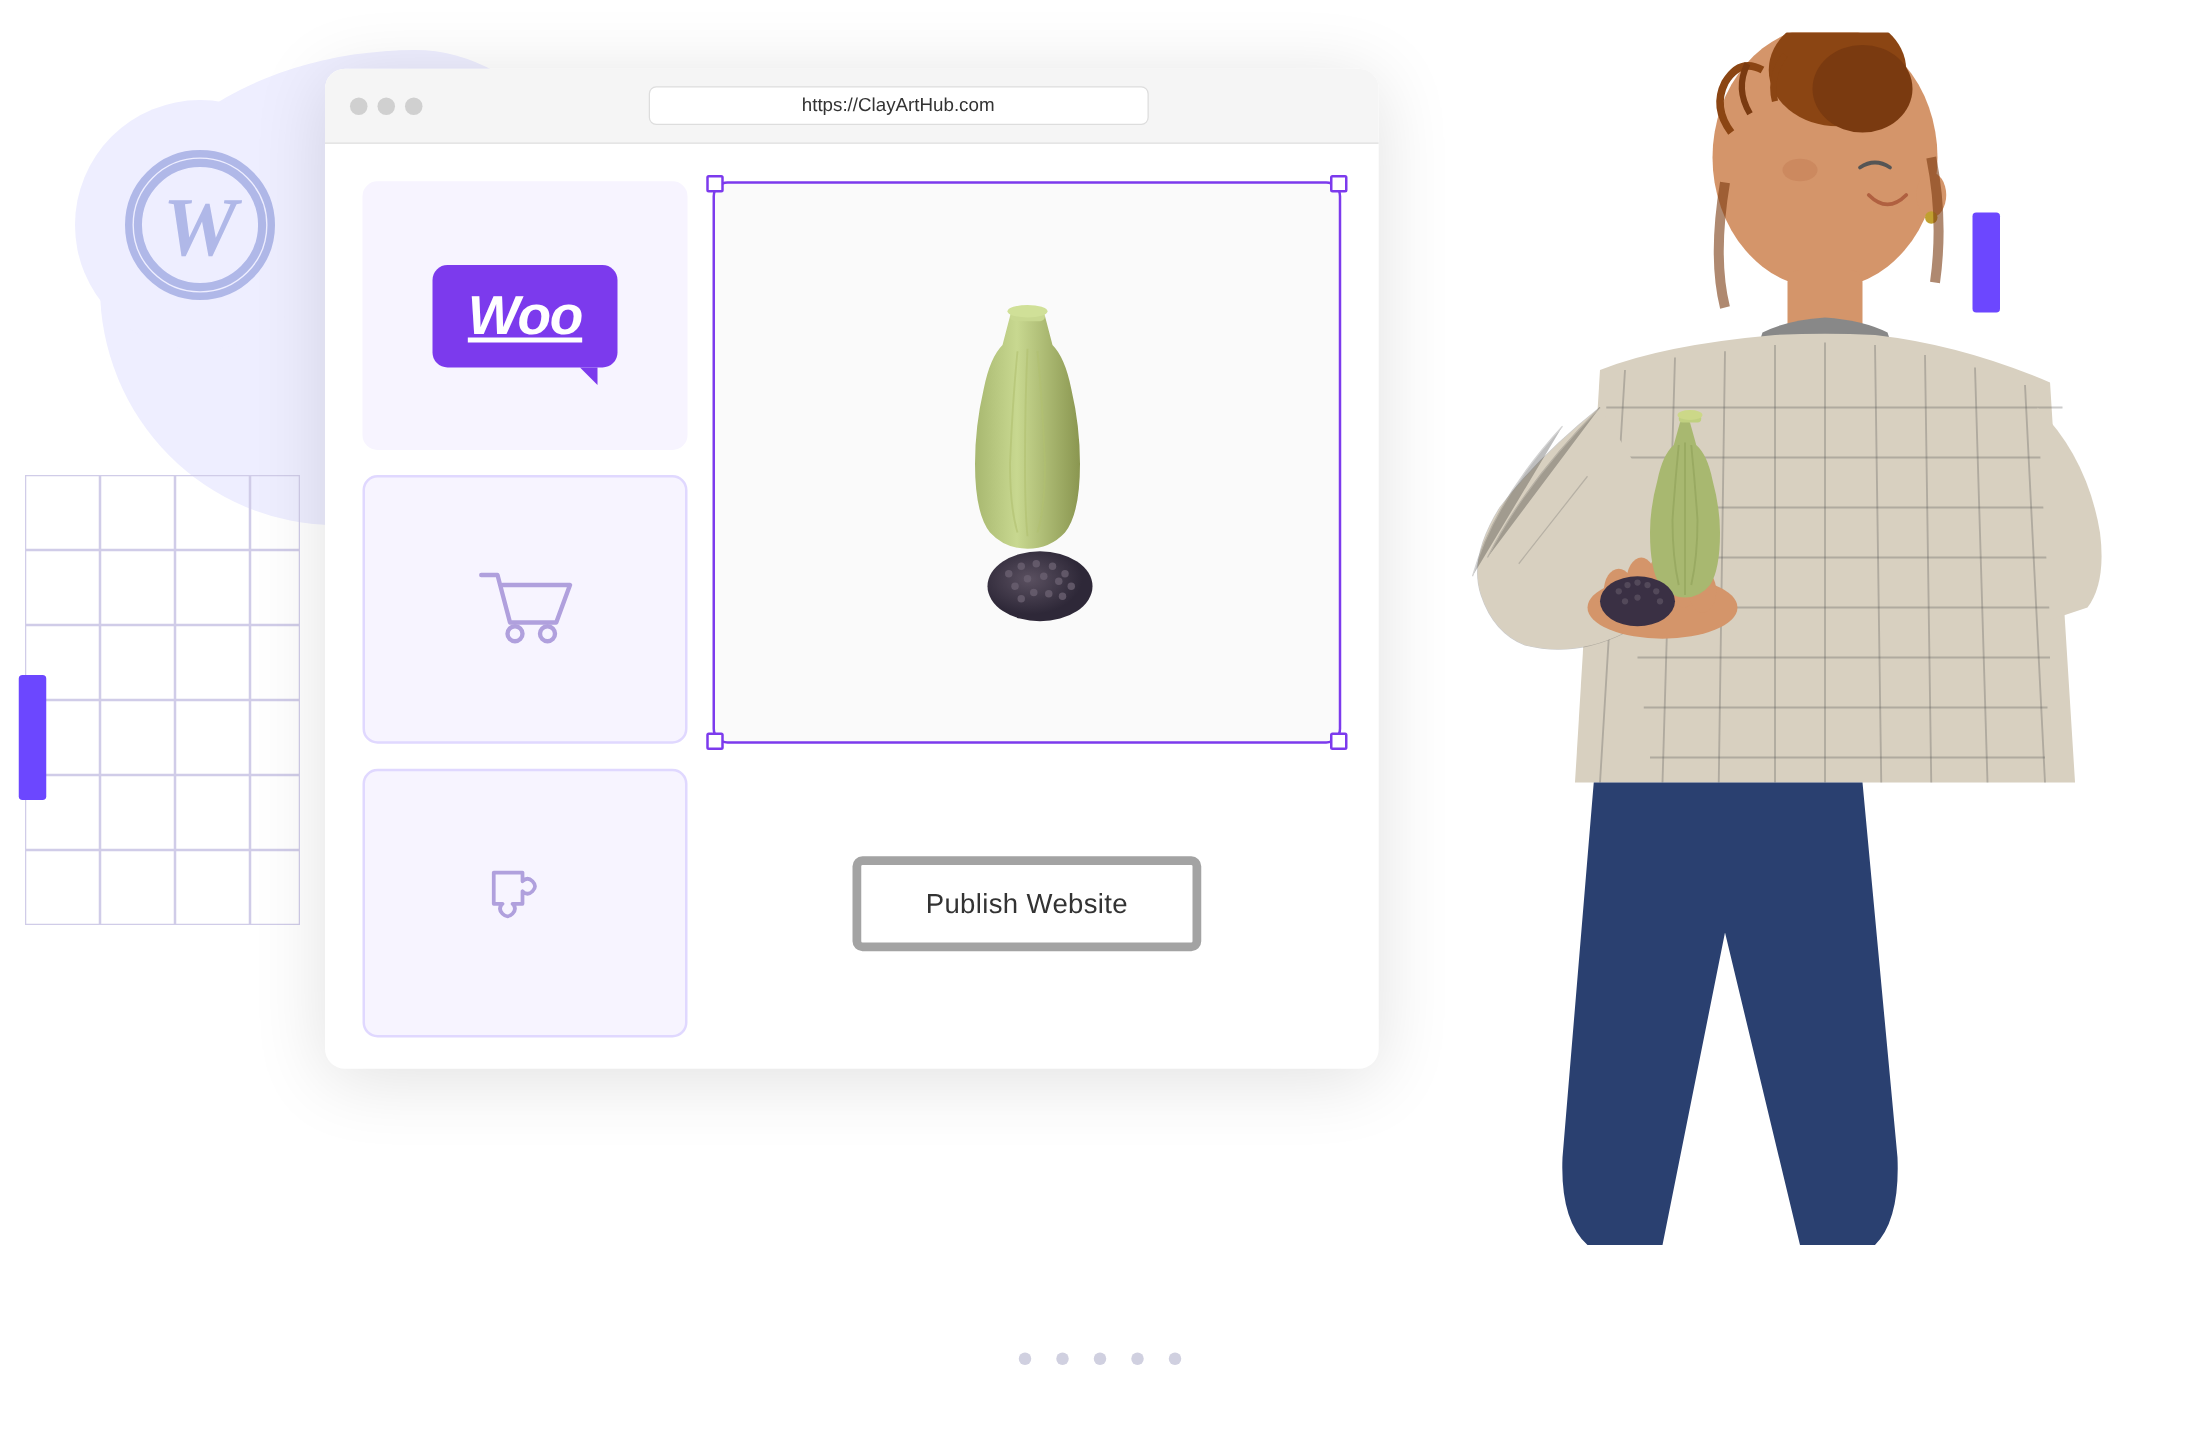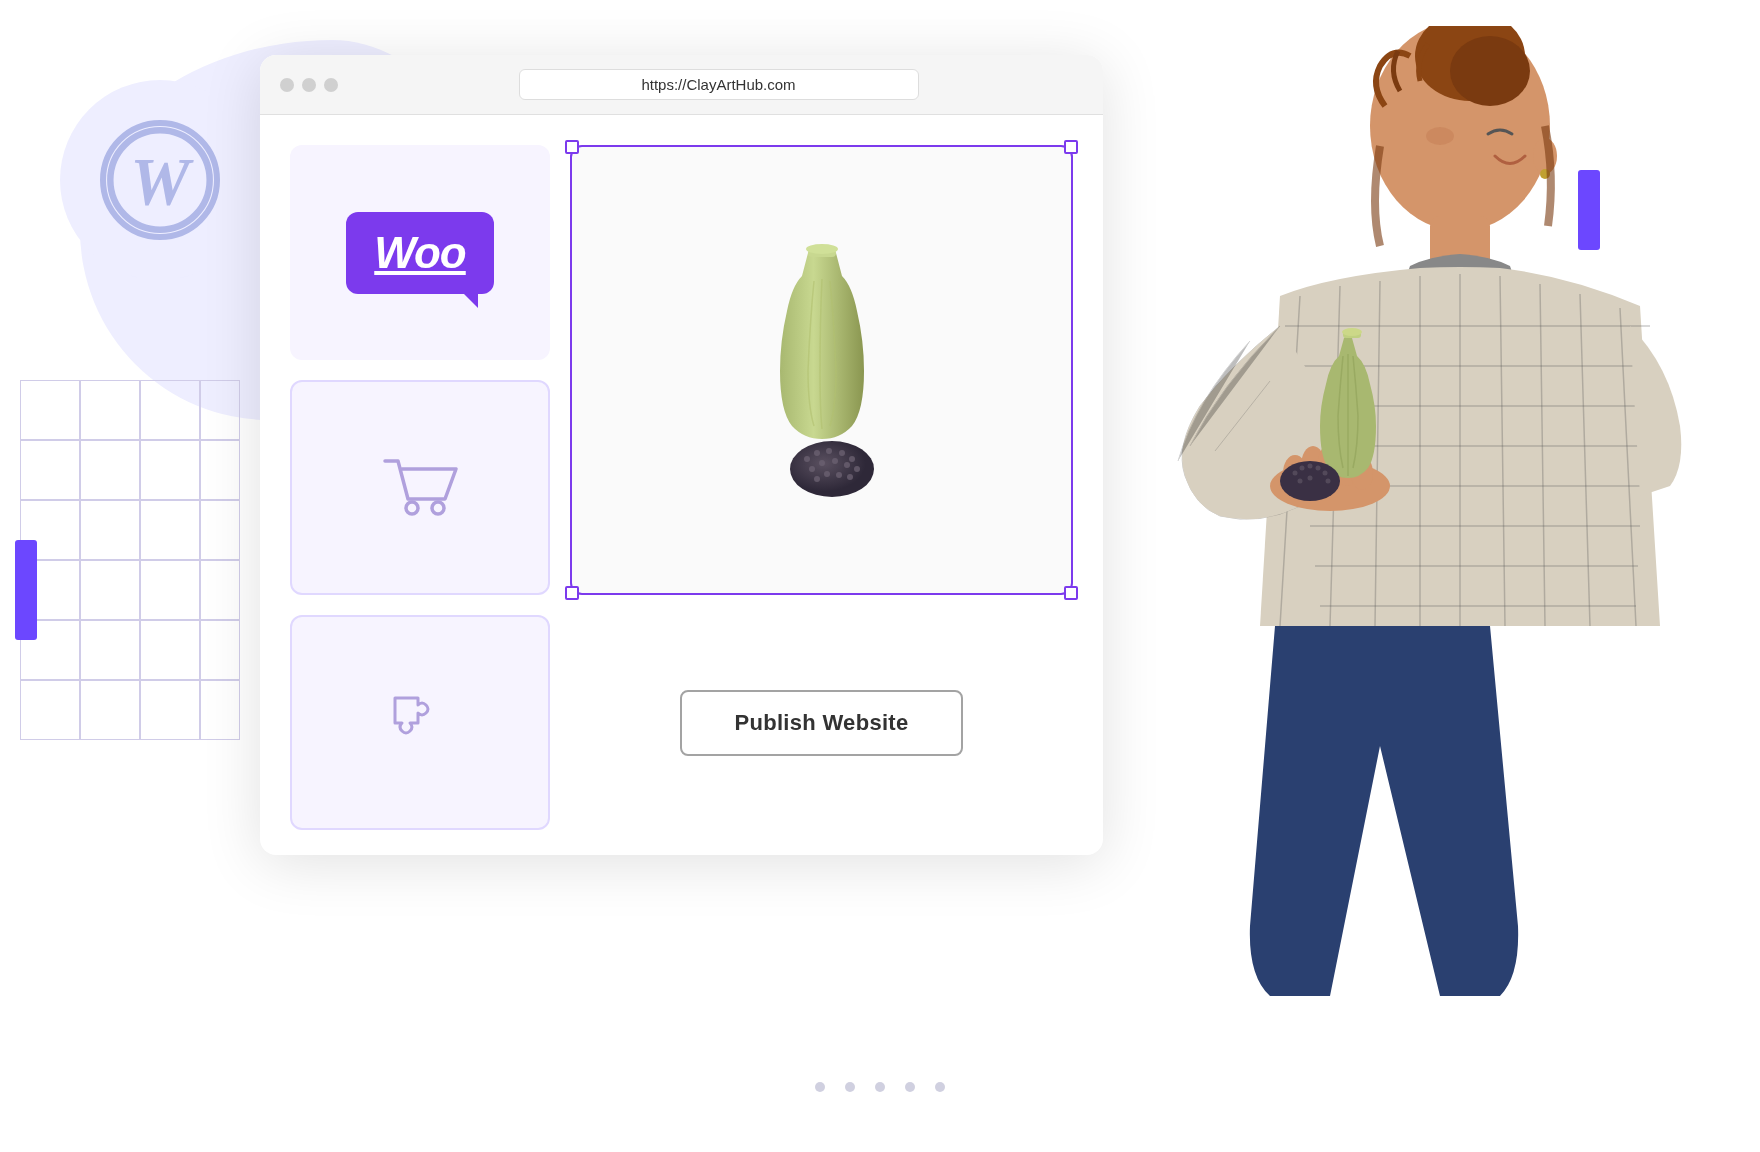--- a/index.html
+++ b/index.html
@@ -285,27 +285,27 @@
     .publish-panel {
       grid-column: 2;
       grid-row: 3;
       display: flex;
       align-items: center;
       justify-content: center;
     }
 
     .publish-btn {
       padding: 18px 52px;
-      border: 2px solid #a3a3a3;
+      border: 7px solid #a3a3a3;
       background: #ffffff;
       border-radius: 8px;
       font-size: 22px;
       color: #333;
       cursor: pointer;
-      font-weight: 700;
+      font-weight: 400;
       letter-spacing: 0.3px;
     }
 
     
     .person-photo {
       position: absolute;
       right: 60px;
       top: 0;
       width: 780px;
       height: 1152px;

